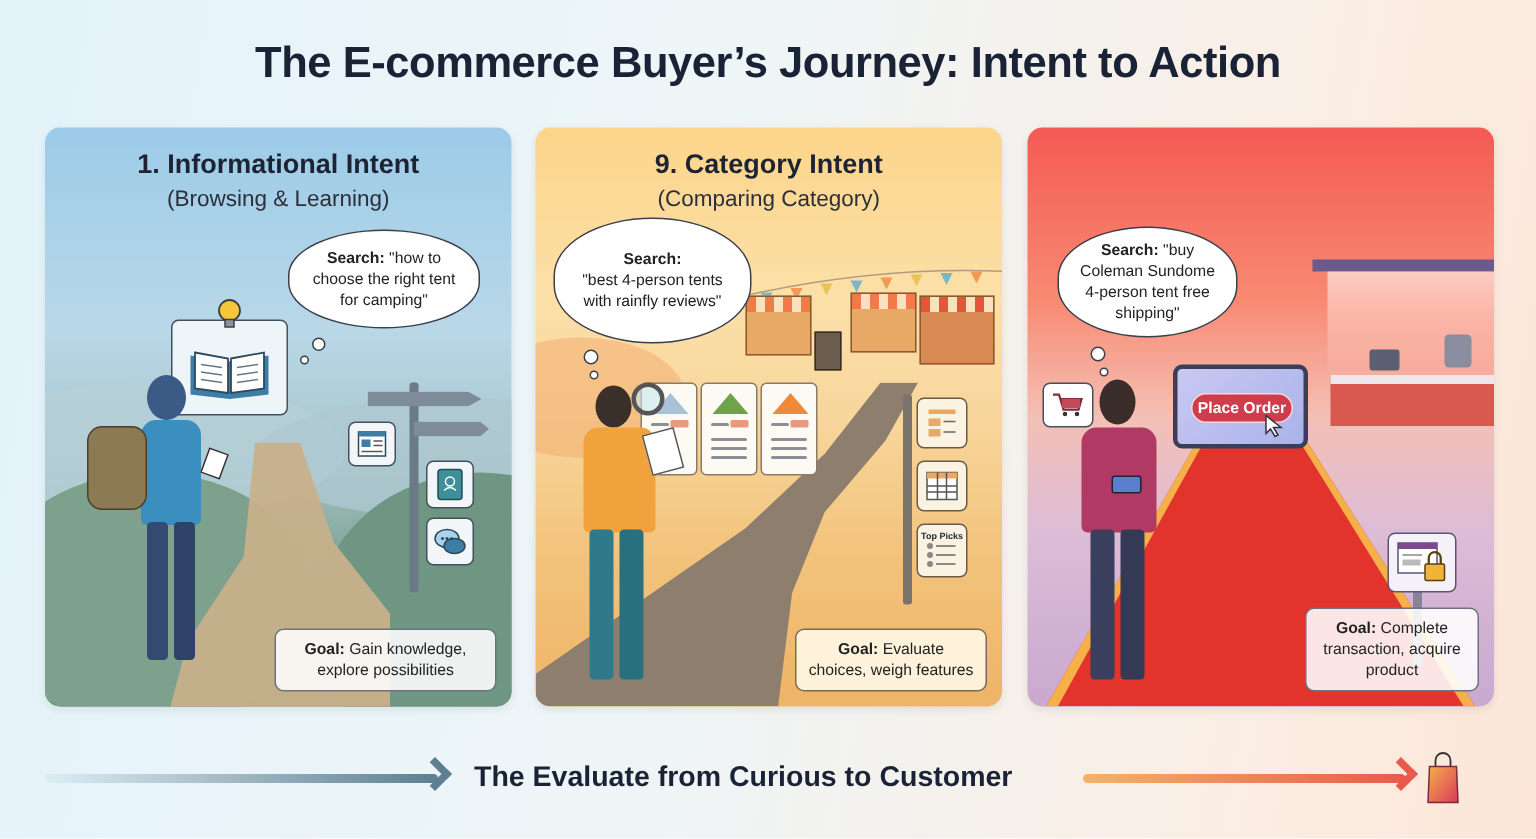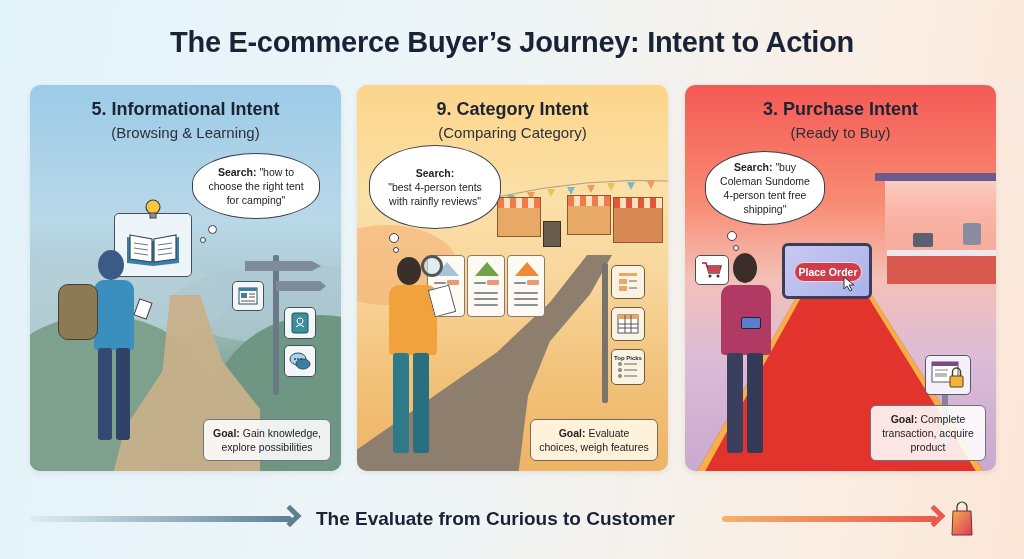--- a/index.html
+++ b/index.html
@@ -98,21 +98,21 @@
 <div class="panel p1">
 
   <div class="hill" style="left:-60px;top:170px;width:260px;height:90px;background:#b7cfd8;opacity:.8;"></div>
   <div class="hill" style="left:140px;top:180px;width:260px;height:80px;background:#aec8d1;opacity:.8;"></div>
   <div class="hill" style="left:-40px;top:230px;width:220px;height:170px;background:#7da18d;"></div>
   <div class="hill" style="left:180px;top:230px;width:220px;height:200px;background:#6f9683;"></div>
 
   <div class="path" style="left:80px;top:210px;width:150px;height:190px;background:#c8b08b;clip-path:polygon(40% 0,60% 0,75% 35%,100% 60%,100% 100%,0 100%,10% 70%,35% 40%);opacity:.95;"></div>
 
   <div class="panel-head">
-    <div class="panel-title">5. Informational Intent</div>
+    <div class="panel-title">1. Informational Intent</div>
     <div class="panel-sub">(Browsing &amp; Learning)</div>
   </div>
 
   <div class="cloud" style="left:162px;top:68px;width:128px;height:66px;">
     <div><b>Search:</b> <span>"how to choose the right tent for camping"</span></div>
   </div>
   <div class="bubble-dot" style="left:178px;top:140px;width:9px;height:9px;"></div>
   <div class="bubble-dot" style="left:170px;top:152px;width:6px;height:6px;"></div>
 
   <div class="sign-card" style="left:84px;top:128px;width:78px;height:64px;background:#eef5f9;">
@@ -166,21 +166,21 @@
   <div class="sign-card" style="left:254px;top:260px;width:32px;height:32px;">
     <svg width="24" height="20" viewBox="0 0 24 20">
         <ellipse cx="10" cy="8" rx="8" ry="6" fill="#a9d3ea" stroke="#2c4a5e"></ellipse>
         <ellipse cx="15" cy="13" rx="7" ry="5" fill="#3d7ea6" stroke="#2c4a5e"></ellipse>
         <circle cx="7" cy="8" r="1" fill="#2c4a5e"></circle>
         <circle cx="10" cy="8" r="1" fill="#2c4a5e"></circle>
         <circle cx="13" cy="8" r="1" fill="#2c4a5e"></circle>
       </svg>
   </div>
 
-  <div class="goal" style="width:128px;">
+  <div class="goal" style="width:148px;">
     <b>Goal:</b> <span>Gain knowledge, explore possibilities</span>
   </div>
 </div>
 
 <div class="panel p2">
   <div class="hill" style="left:-40px;top:140px;width:140px;height:80px;background:#f3b074;opacity:.6;"></div>
 
   <svg style="position:absolute;left:140px;top:92px;" width="175" height="30" viewBox="0 0 175 30">
     <path d="M0 20 Q90 0 175 4" stroke="#b39a80" fill="none"></path>
     <polygon points="10,18 18,18 14,26" fill="#7cb7c5"></polygon>
@@ -290,24 +290,20 @@
   <div style="position:absolute;left:190px;top:88px;width:130px;height:8px;background:#6b5a8c;"></div>
   <div style="position:absolute;left:200px;top:96px;width:120px;height:70px;background:linear-gradient(180deg,rgba(255,255,255,.6),rgba(255,255,255,0));"></div>
   <div style="position:absolute;left:202px;top:165px;width:120px;height:34px;background:#d9594e;border-top:6px solid #efe6ea;"></div>
   <div style="position:absolute;left:228px;top:148px;width:20px;height:14px;background:#5a5f72;border-radius:2px;"></div>
   <div style="position:absolute;left:278px;top:138px;width:18px;height:22px;background:#8a8ca0;border-radius:3px;"></div>
 
   <div class="path" style="left:0;top:200px;width:311px;height:186px;background:#e2332c;clip-path:polygon(38% 0,58% 0,96% 100%,4% 100%);"></div>
   <div class="path" style="left:0;top:200px;width:311px;height:186px;background:#f5b04a;clip-path:polygon(38% 0,39.5% 0,6.5% 100%,4% 100%);"></div>
   <div class="path" style="left:0;top:200px;width:311px;height:186px;background:#f5b04a;clip-path:polygon(56.5% 0,58% 0,96% 100%,93.5% 100%);"></div>
 
-  <div class="panel-head">
-    <div class="panel-title">3. Purchase Intent</div>
-    <div class="panel-sub">(Ready to Buy)</div>
-  </div>
 
   <div class="cloud" style="left:20px;top:66px;width:120px;height:74px;">
     <div><b>Search:</b> <span>"buy Coleman Sundome 4-person tent free shipping"</span></div>
   </div>
   <div class="bubble-dot" style="left:42px;top:146px;width:10px;height:10px;"></div>
   <div class="bubble-dot" style="left:48px;top:160px;width:6px;height:6px;"></div>
 
   <div class="sign-card" style="left:10px;top:170px;width:34px;height:30px;background:#fff;">
     <svg width="22" height="18" viewBox="0 0 22 18">
         <path d="M1 2 H5 L8 12 H18 L20 5 H6" fill="none" stroke="#8a2a3a" stroke-width="1.5"></path>

